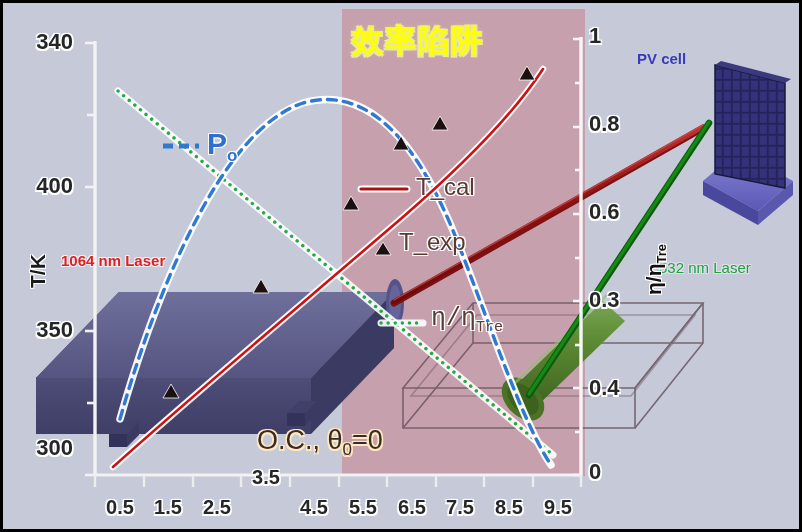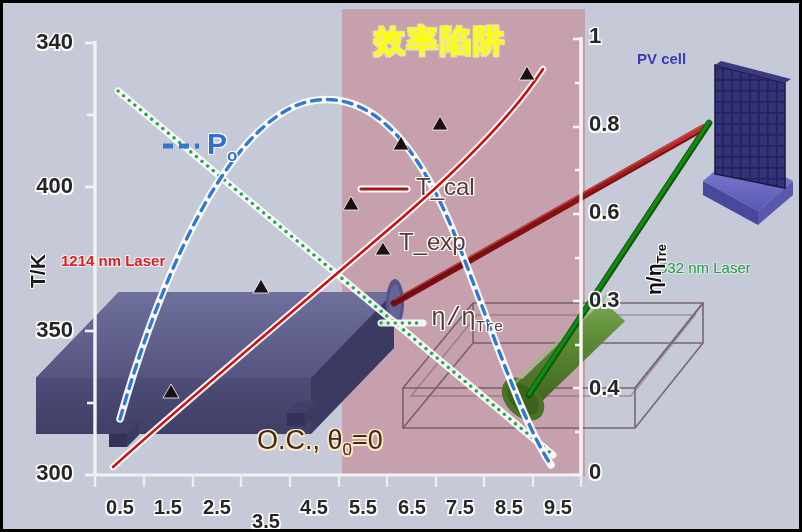--- a/index.html
+++ b/index.html
@@ -260,40 +260,40 @@
     <g>
       <line x1="160" y1="143" x2="196" y2="143" stroke="#2f7ad0" stroke-width="5" stroke-dasharray="10 6"></line>
       <line x1="358" y1="186" x2="404" y2="186" stroke="#ffffff" stroke-width="7" stroke-linecap="round"></line>
       <line x1="358" y1="186" x2="404" y2="186" stroke="#aa1111" stroke-width="3.2" stroke-linecap="round"></line>
       <path d="M380 239 L388 252 L372 252 Z" fill="#1a1010" stroke="#ffffff" stroke-width="0.8"></path>
       <line x1="378" y1="320" x2="420" y2="320" stroke="#ffffff" stroke-width="7" stroke-linecap="round" opacity="0.9"></line>
       <line x1="378" y1="320" x2="420" y2="320" stroke="#22aa44" stroke-width="3.4" stroke-linecap="round" stroke-dasharray="0.1 7"></line>
     </g>
   </svg>
 
-  <div class="lbl title-cn" style="left:371px;top:22px;">效率陷阱</div>
+  <div class="lbl title-cn" style="left:349px;top:22px;">效率陷阱</div>
 
   <div class="lbl ytick" style="left:10px;top:28px;">340</div>
   <div class="lbl ytick" style="left:10px;top:172px;">400</div>
   <div class="lbl ytick" style="left:10px;top:316px;">350</div>
-  <div class="lbl ytick" style="left:10px;top:459px;">300</div>
+  <div class="lbl ytick" style="left:10px;top:434px;">300</div>
 
   <div class="lbl ytitle" style="left:24px;top:285px;">T/K</div>
 
   <div class="lbl y2tick" style="left:586px;top:22px;">1</div>
   <div class="lbl y2tick" style="left:586px;top:110px;">0.8</div>
   <div class="lbl y2tick" style="left:586px;top:198px;">0.6</div>
   <div class="lbl y2tick" style="left:586px;top:286px;">0.3</div>
   <div class="lbl y2tick" style="left:586px;top:374px;">0.4</div>
   <div class="lbl y2tick" style="left:586px;top:458px;">0</div>
 
   <div class="lbl xtick" style="left:93px;top:494px;">0.5</div>
   <div class="lbl xtick" style="left:141px;top:494px;">1.5</div>
   <div class="lbl xtick" style="left:190px;top:494px;">2.5</div>
-  <div class="lbl xtick" style="left:239px;top:464px;margin-top:44px;">3.5</div>
+  <div class="lbl xtick" style="left:239px;top:464px;">3.5</div>
   <div class="lbl xtick" style="left:287px;top:494px;">4.5</div>
   <div class="lbl xtick" style="left:336px;top:494px;">5.5</div>
   <div class="lbl xtick" style="left:385px;top:494px;">6.5</div>
   <div class="lbl xtick" style="left:433px;top:494px;">7.5</div>
   <div class="lbl xtick" style="left:482px;top:494px;">8.5</div>
   <div class="lbl xtick" style="left:531px;top:494px;">9.5</div>
 
   <div class="lbl lg-po" style="left:204px;top:126px;">
     <span>P</span><sub>o</sub>
   </div>
@@ -303,21 +303,21 @@
   <div class="lbl lg-text" style="left:396px;top:227px;">T_exp</div>
 
   <div class="lbl lg-eta" style="left:428px;top:303px;font-family:Liberation Mono, monospace;">
     <span>η/η</span><sub>Tre</sub>
   </div>
 
   <div class="lbl oc" style="left:254px;top:424px;">
     <span>O.C., </span><span>θ</span><sub>0</sub><span>=0</span>
   </div>
 
-  <div class="lbl lsr-red" style="left:58px;top:250px;">1214 nm Laser</div>
+  <div class="lbl lsr-red" style="left:58px;top:250px;">1064 nm Laser</div>
 
   <div class="lbl lsr-grn" style="left:656px;top:257px;">532 nm Laser</div>
 
   <div class="lbl pv-lbl" style="left:634px;top:48px;">PV cell</div>
 
   <div class="lbl eta-vert" style="left:640px;top:292px;">
     <span>η/η</span><sub>Tre</sub>
   </div>
 
 </div>

